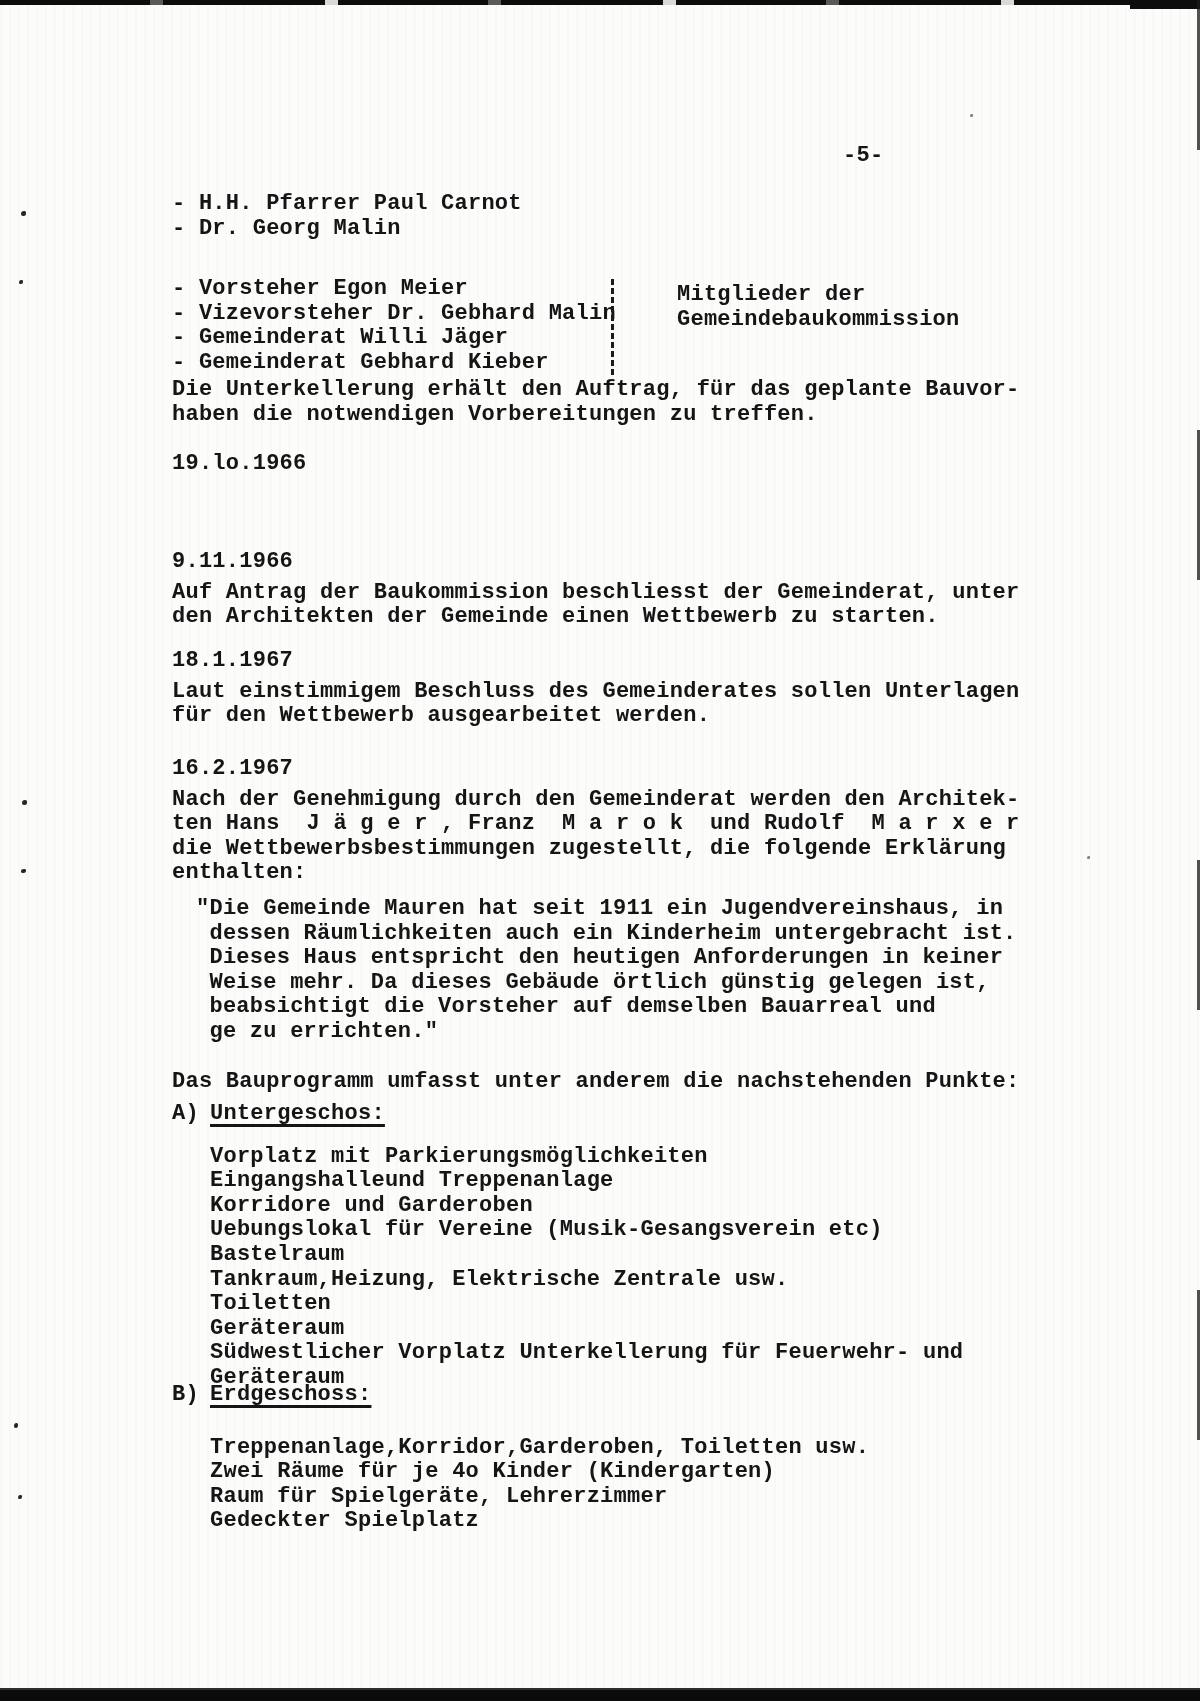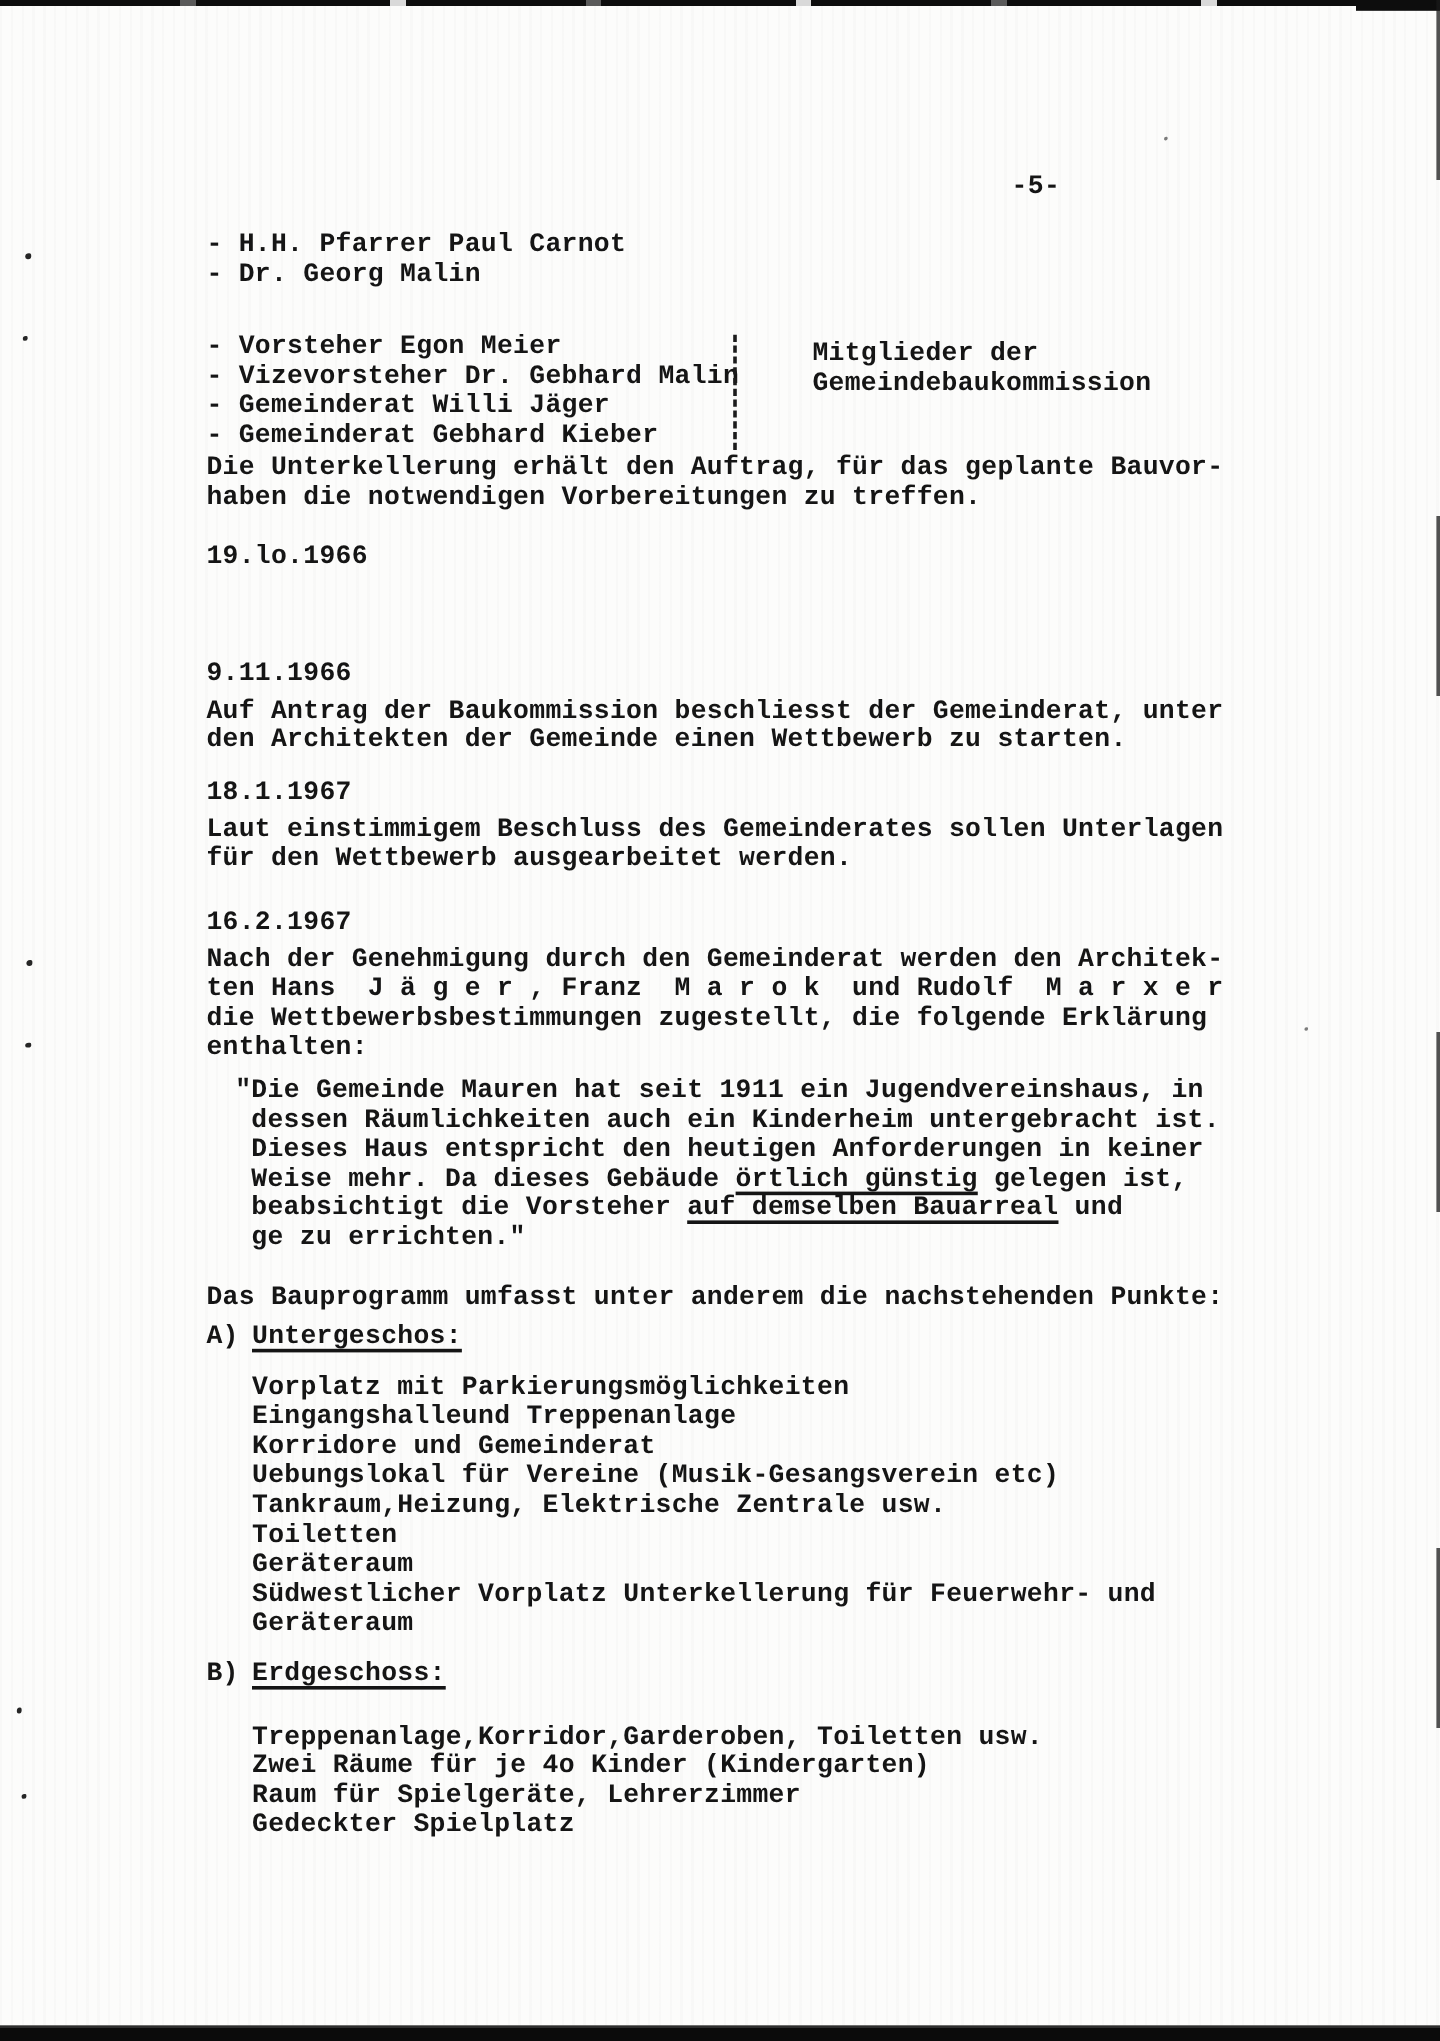--- a/index.html
+++ b/index.html
@@ -6,21 +6,21 @@
   .page{
     position:relative;width:1200px;height:1701px;overflow:hidden;
     background:#fcfcfb;
     background-image:repeating-linear-gradient(90deg,rgba(0,0,0,0.015) 0 2px,transparent 2px 9px);
     font-family:"Liberation Mono","DejaVu Sans Mono",monospace;
     font-weight:700;font-size:22px;line-height:24.6px;letter-spacing:0.25px;color:#151515;
   }
   .abs{position:absolute;}
   .line{white-space:pre;}
   .ind{padding-left:13.45px;}
-  .ul{text-decoration:underline;text-decoration-thickness:2.5px;text-underline-offset:5px;}
+  .ul{text-decoration-thickness:2.5px;text-underline-offset:5px;}
   .body{margin-top:6px;}
   .sec-head{display:flex;}
   .sec-label{width:38px;flex:0 0 38px;}
   .sec-title{text-decoration:underline;text-decoration-thickness:2.5px;text-underline-offset:5px;white-space:pre;}
   .sec-items{padding-left:38px;}
   .brace{width:0;border-left:3px dashed #1c1c1c;}
   .art-top{position:absolute;top:0;left:0;width:100%;height:5px;
     background:repeating-linear-gradient(90deg,#0d0d0d 0 150px,#5a5a5a 150px 163px,#0d0d0d 163px 325px,#d9d9d9 325px 338px);}
   .art-top-right{position:absolute;top:0;right:0;width:70px;height:9px;background:#0d0d0d;}
   .art-right{position:absolute;top:0;right:0;width:3px;height:100%;opacity:.75;
@@ -109,22 +109,23 @@
   <div class="abs line" style="top:1070px;left:172px">Das Bauprogramm umfasst unter anderem die nachstehenden Punkte:</div>
 
   <div class="abs section" style="top:1102px;left:172px">
     <div class="sec-head">
       <span class="sec-label line">A)</span>
         <span class="sec-title">Untergeschos:</span>
     </div>
     <div class="sec-items" style="margin-top:18px">
         <div class="line">Vorplatz mit Parkierungsmöglichkeiten</div>
         <div class="line">Eingangshalleund Treppenanlage</div>
-        <div class="line">Korridore und Gemeinderat</div>
+        <div class="line">Korridore und Garderoben</div>
         <div class="line">Uebungslokal für Vereine (Musik-Gesangsverein etc)</div>
+        <div class="line">Bastelraum</div>
         <div class="line">Tankraum,Heizung, Elektrische Zentrale usw.</div>
         <div class="line">Toiletten</div>
         <div class="line">Geräteraum</div>
         <div class="line">Südwestlicher Vorplatz Unterkellerung für Feuerwehr- und</div>
         <div class="line">Geräteraum</div>
       </div>
   </div>
 
   <div class="abs section" style="top:1383px;left:172px">
     <div class="sec-head">

